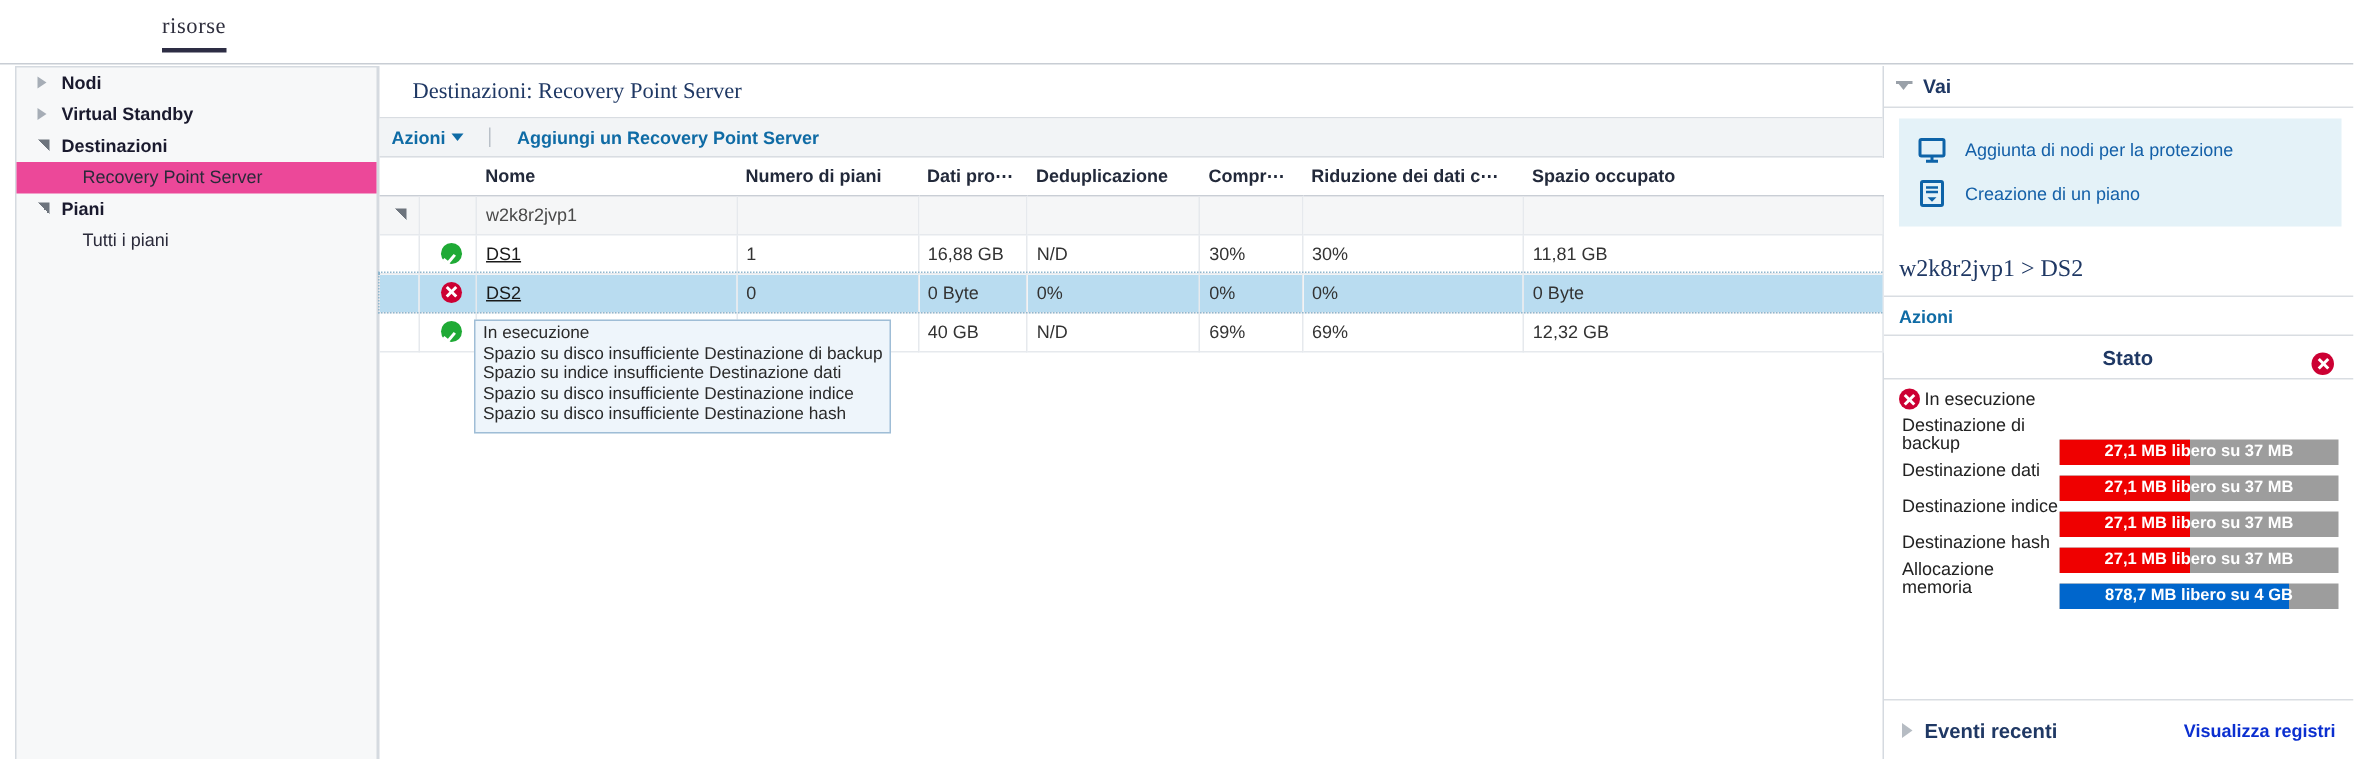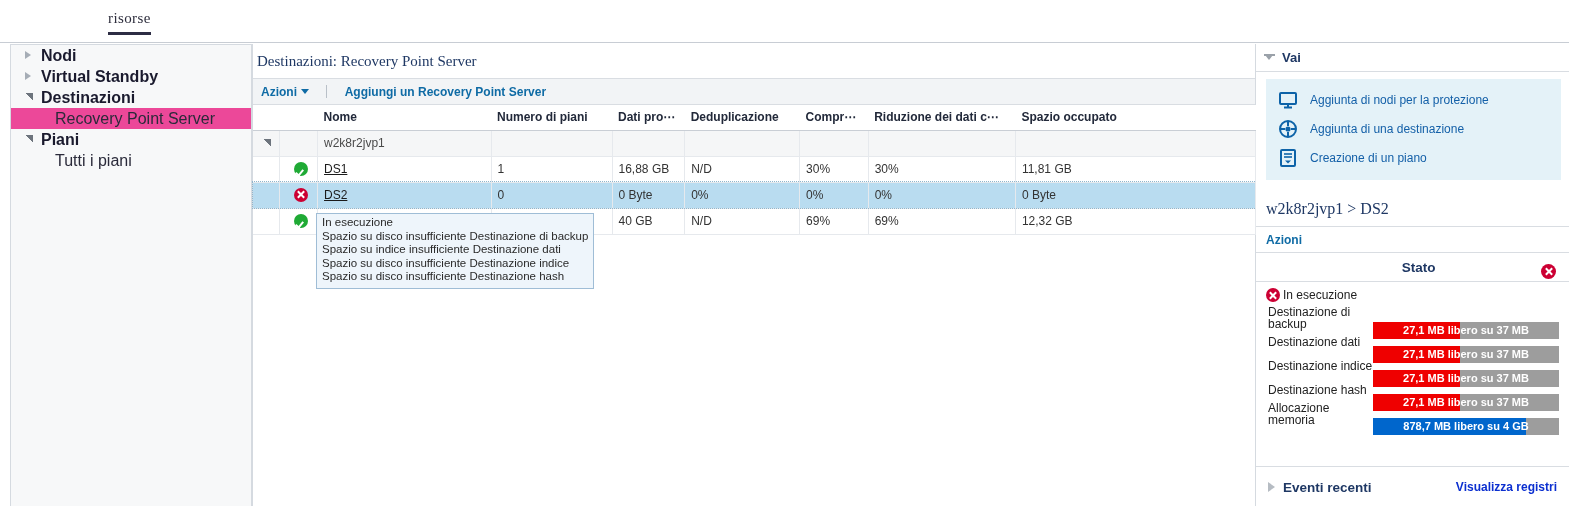--- a/index.html
+++ b/index.html
@@ -38,21 +38,21 @@
     width: 242px; height: 462px;
     background: #f7f8f9;
     border: 1px solid #d5dae0;
     border-bottom: none;
   }
   .nav-item {
     position: relative;
     height: 21px; line-height: 21px;
     padding-left: 16px;
     white-space: nowrap;
-    font-size: 16px;
+    font-size: 12px;
   }
   .nav-item.lvl0 { font-weight: bold; color: #1a1a2e; }
   .nav-item.lvl1 { padding-left: 44px; font-weight: normal; color: #2a2a3a; }
   .nav-item.selected { background: #ec4899; }
   .twisty {
     position: absolute; left: 14px; top: 6px;
     width: 0; height: 0;
   }
   .twisty.collapsed {
     border-top: 4px solid transparent;
@@ -69,21 +69,21 @@
   
   .center {
     position: absolute; left: 252px; top: 44px;
     width: 1004px; height: 462px;
     background: #ffffff;
     border-left: 1px solid #d5dae0;
     border-right: 1px solid #d5dae0;
   }
   .center-title {
     height: 35px; line-height: 35px;
-    padding-left: 4px;
+    padding-left: 22px;
     font-size: 15px;
     color: #1f3864;
     border-bottom: 1px solid #d9dde2;
     font-family: "Liberation Serif", serif;
   }
   .toolbar {
     height: 26px; line-height: 26px;
     background: #f2f4f6;
     border-bottom: 1px solid #d9dde2;
     padding-left: 8px;
@@ -439,33 +439,20 @@
             <rect x="3" y="4" width="16" height="11" rx="1"></rect>
             <line x1="11" y1="15" x2="11" y2="18" stroke-width="2"></line>
             <line x1="7" y1="18.5" x2="15" y2="18.5" stroke-width="2"></line>
           </svg>
         </span>
         <span class="gtxt">Aggiunta di nodi per la protezione</span>
       </div>
       <div class="golink">
         <span class="gicon">
           <svg width="22" height="22" viewBox="0 0 22 22" fill="none" stroke="#0d63a8" stroke-width="2">
-            <circle cx="11" cy="11" r="8"></circle>
-            <circle cx="11" cy="11" r="2.6" fill="#0d63a8" stroke="none"></circle>
-            <line x1="11" y1="3" x2="11" y2="8"></line>
-            <line x1="11" y1="14" x2="11" y2="19"></line>
-            <line x1="3" y1="11" x2="8" y2="11"></line>
-            <line x1="14" y1="11" x2="19" y2="11"></line>
-          </svg>
-        </span>
-        <span class="gtxt">Aggiunta di una destinazione</span>
-      </div>
-      <div class="golink">
-        <span class="gicon">
-          <svg width="22" height="22" viewBox="0 0 22 22" fill="none" stroke="#0d63a8" stroke-width="2">
             <rect x="4" y="3" width="14" height="16" rx="1"></rect>
             <line x1="7" y1="7" x2="15" y2="7" stroke-width="1.6"></line>
             <line x1="7" y1="10" x2="15" y2="10" stroke-width="1.6"></line>
             <path d="M8 13.5 L14 13.5 L11 16.5 Z" fill="#0d63a8" stroke="none"></path>
           </svg>
         </span>
         <span class="gtxt">Creazione di un piano</span>
       </div>
     </div>
 

